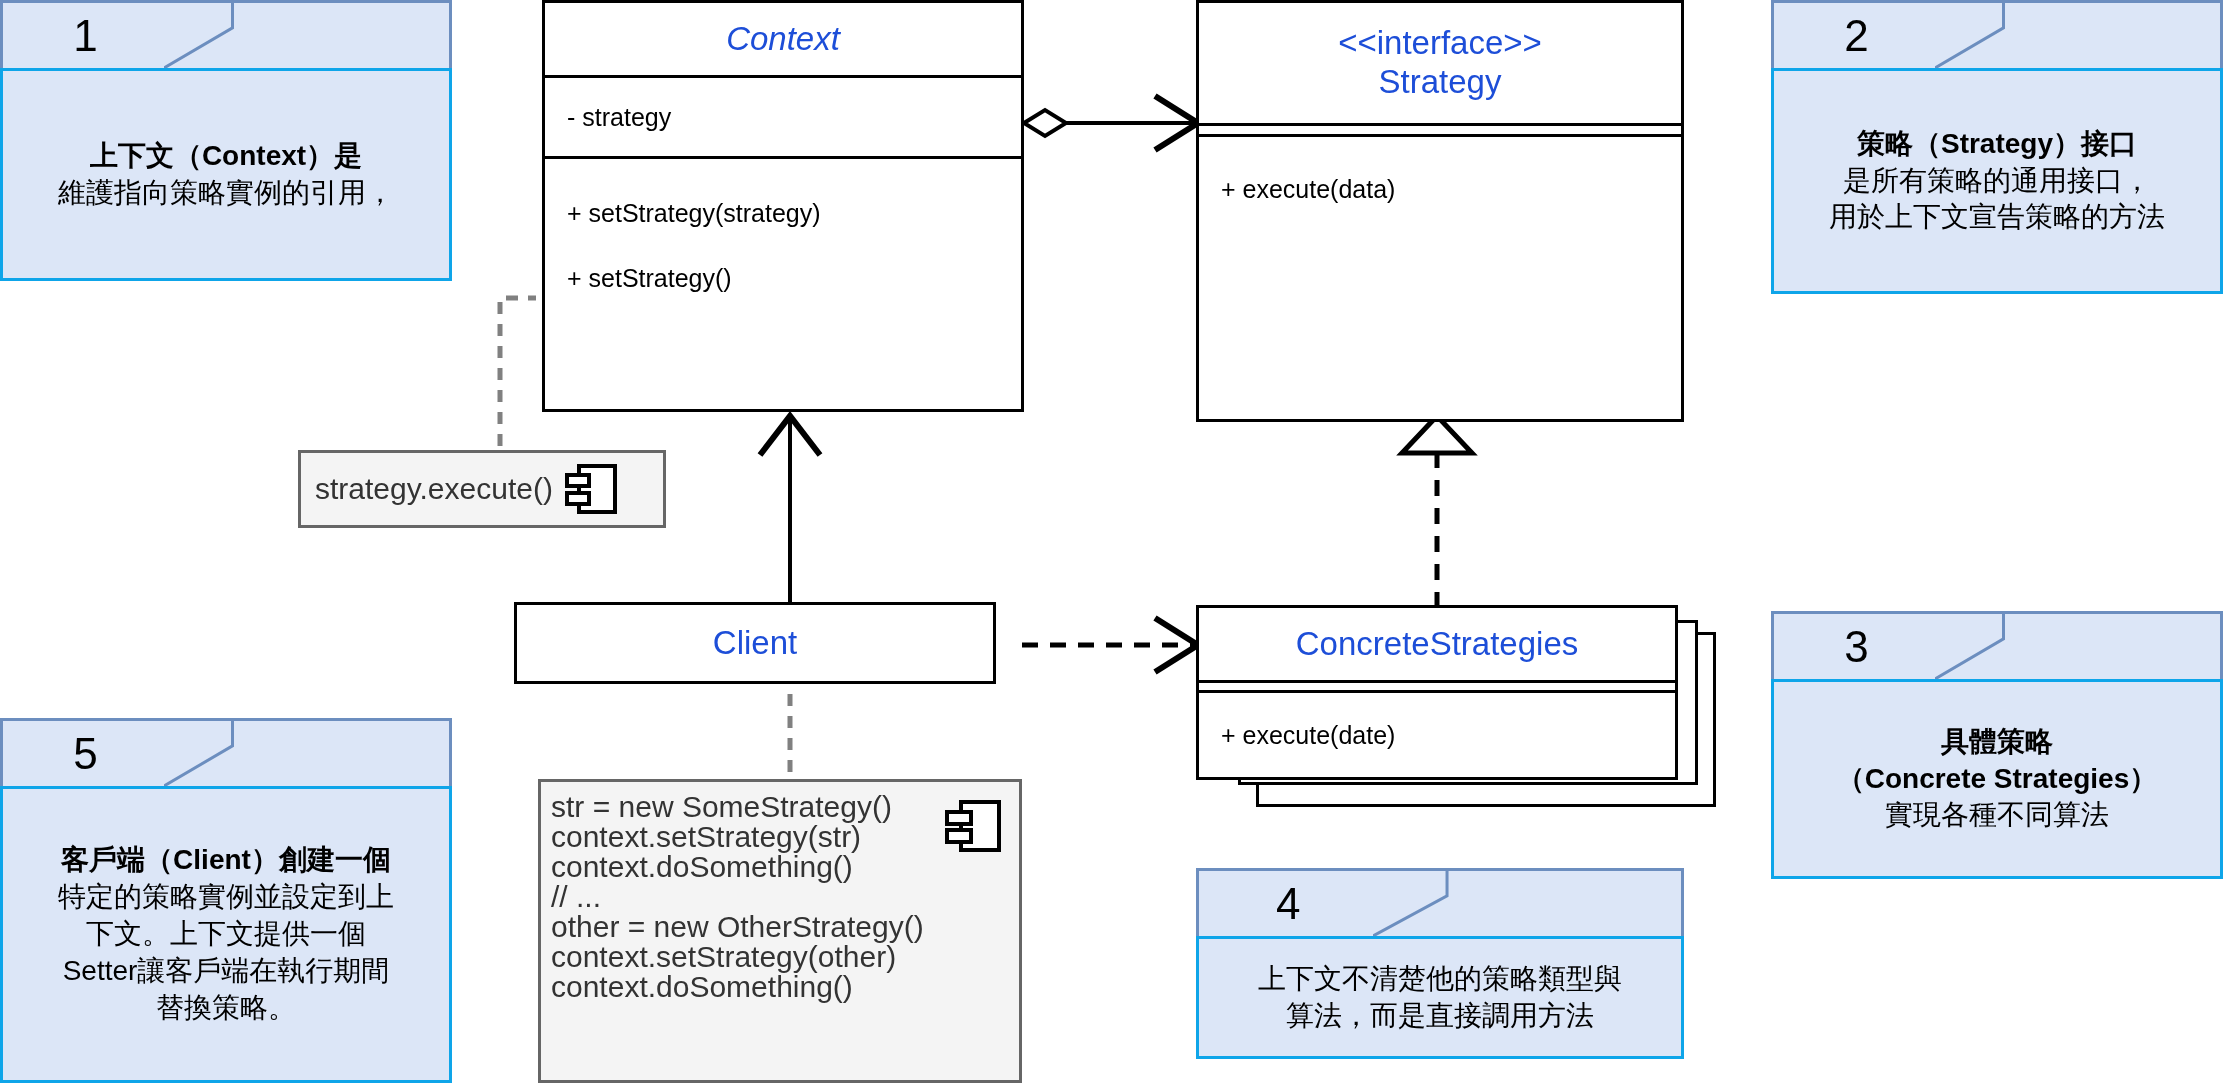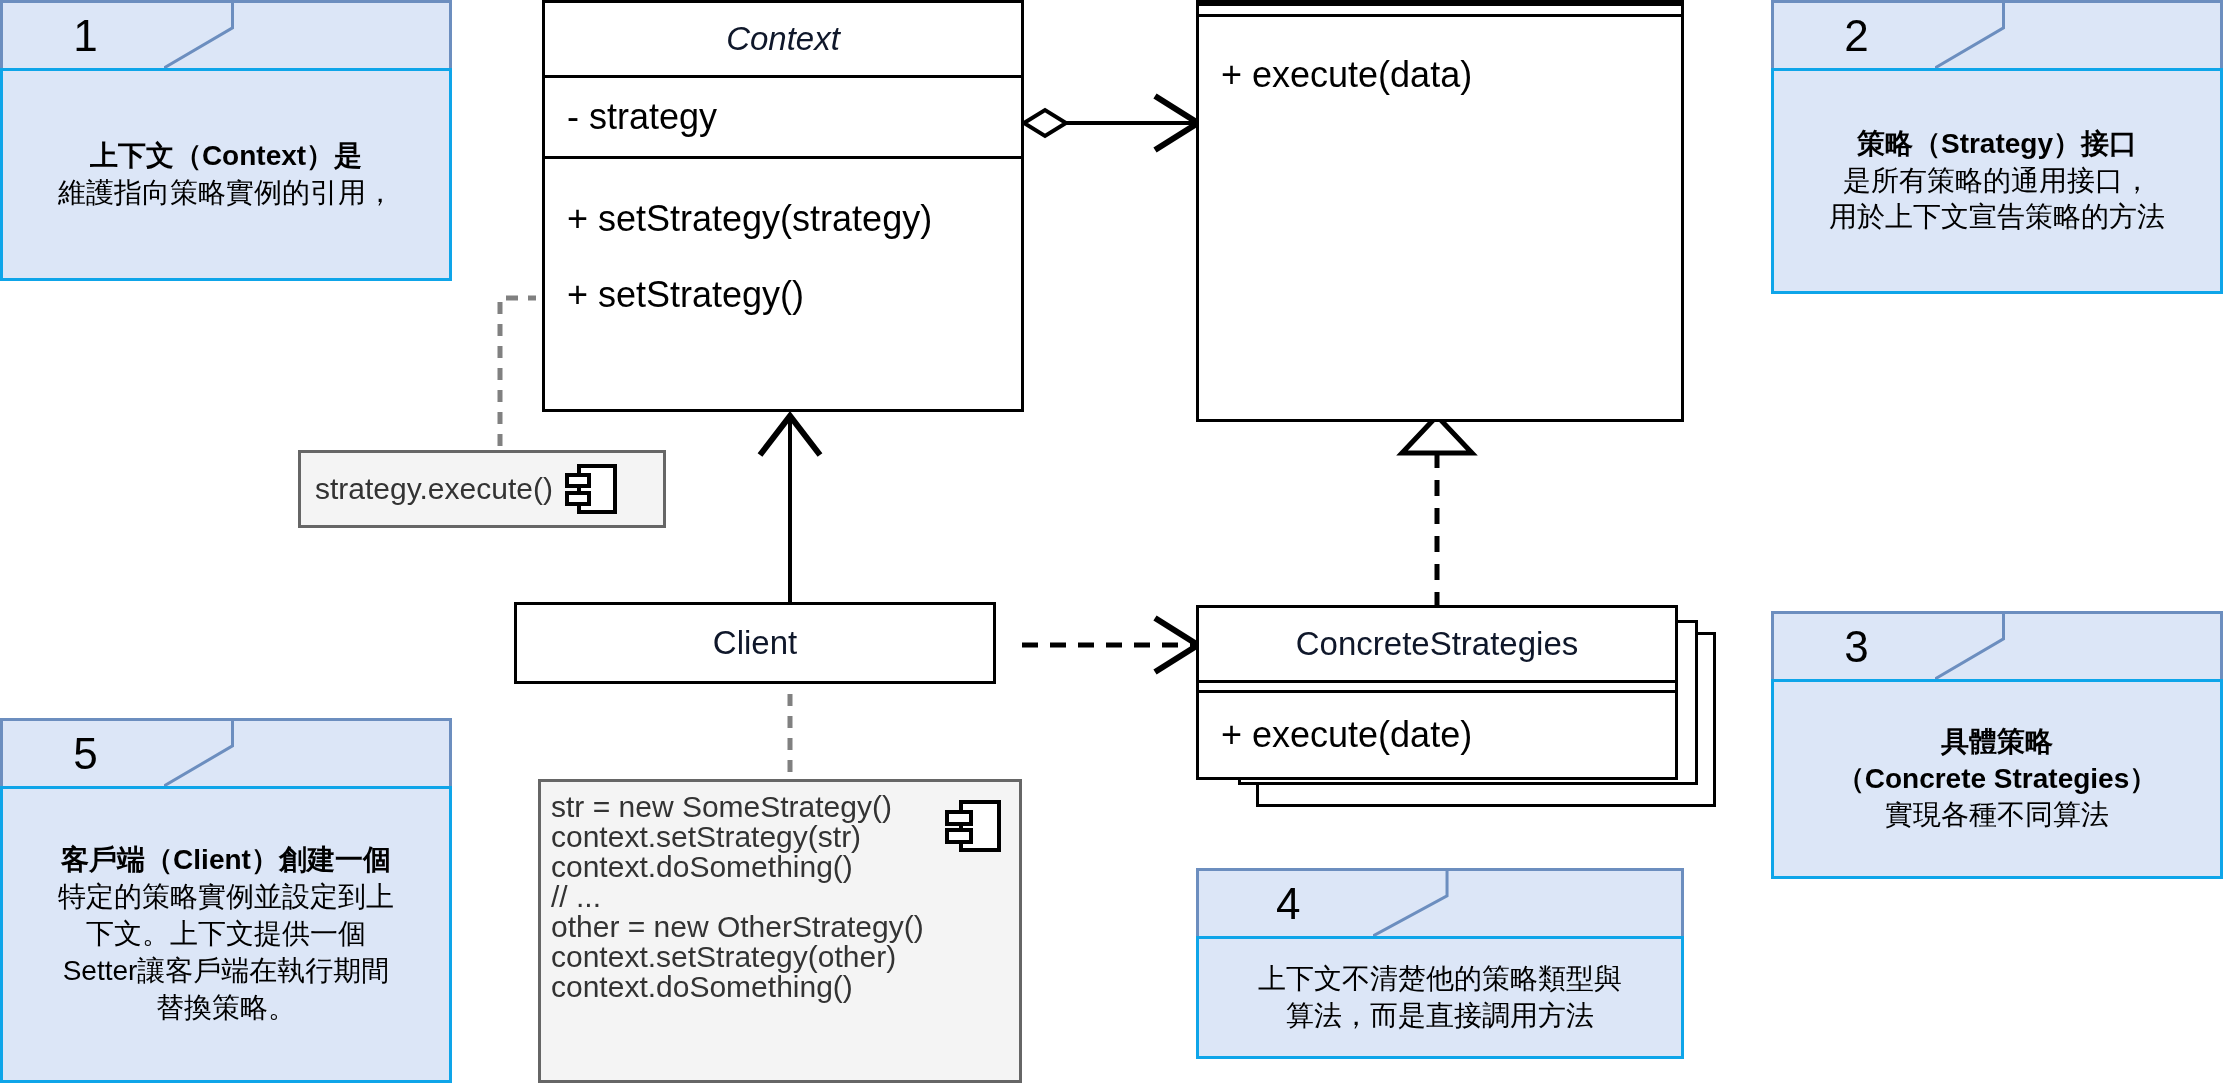--- a/index.html
+++ b/index.html
@@ -23,36 +23,36 @@
     position: absolute;
     box-sizing: border-box;
     background: #ffffff;
     border: 3px solid #000000;
     z-index: 5;
   }
   .uml-header {
     box-sizing: border-box;
     text-align: left;
     font-size: 33px;
-    color: #0f172a;
+    color: #1d4ed8;
     line-height: 1.18;
     display: flex;
     flex-direction: column;
     align-items: center;
     justify-content: center;
   }
   .uml-header.italic { font-style: italic; }
   .sep {
     height: 3px;
     background: #000000;
     width: 100%;
   }
   .uml-compartment {
     box-sizing: border-box;
-    font-size: 36px;
+    font-size: 25px;
     color: #000000;
     padding-left: 22px;
     display: flex;
     flex-direction: column;
     justify-content: flex-start;
   }
   .uml-compartment .row {
     line-height: 1.0;
   }
   .empty-strip { height: 8px; }
@@ -176,20 +176,24 @@
       <div class="row">- strategy</div>
     </div>
     <div class="sep"></div>
     <div class="uml-compartment" style="height:253px; padding-top:42px; gap:40px;border-radius:32px;">
       <div class="row">+ setStrategy(strategy)</div>
       <div class="row">+ setStrategy()</div>
     </div>
   </div>
 
   <div class="uml-box" style="left:1196px; top:0px; width:488px; height:422px;">
+    <div class="uml-header" style="height:120px;">
+      <div>&lt;&lt;interface&gt;&gt;</div>
+      <div>Strategy</div>
+    </div>
     <div class="sep"></div>
     <div class="empty-strip"></div>
     <div class="sep"></div>
     <div class="uml-compartment" style="height:284px; padding-top:40px;">
       <div class="row">+ execute(data)</div>
     </div>
   </div>
 
   <div class="uml-box" style="left:514px; top:602px; width:482px; height:82px;">
     <div class="uml-header" style="height:100%;">Client</div>

